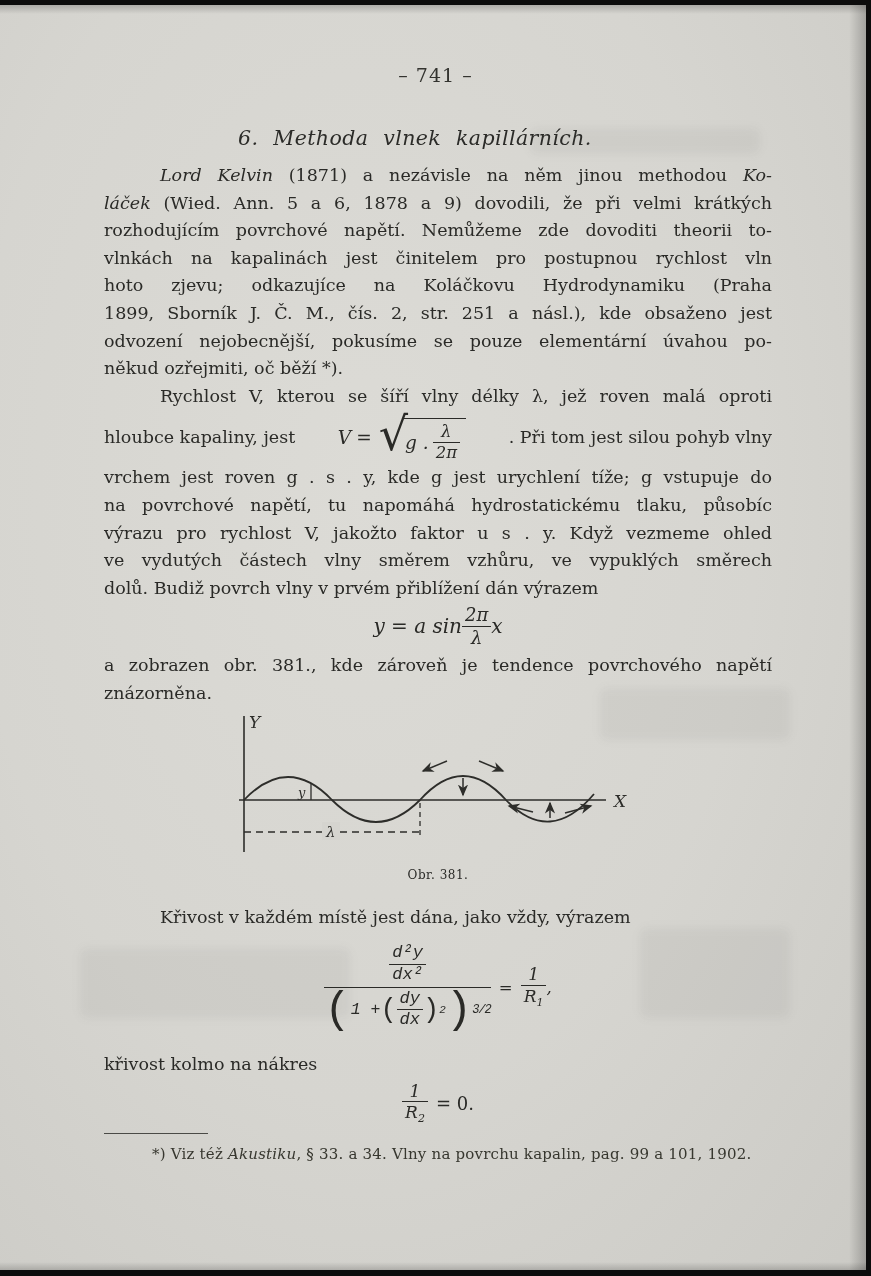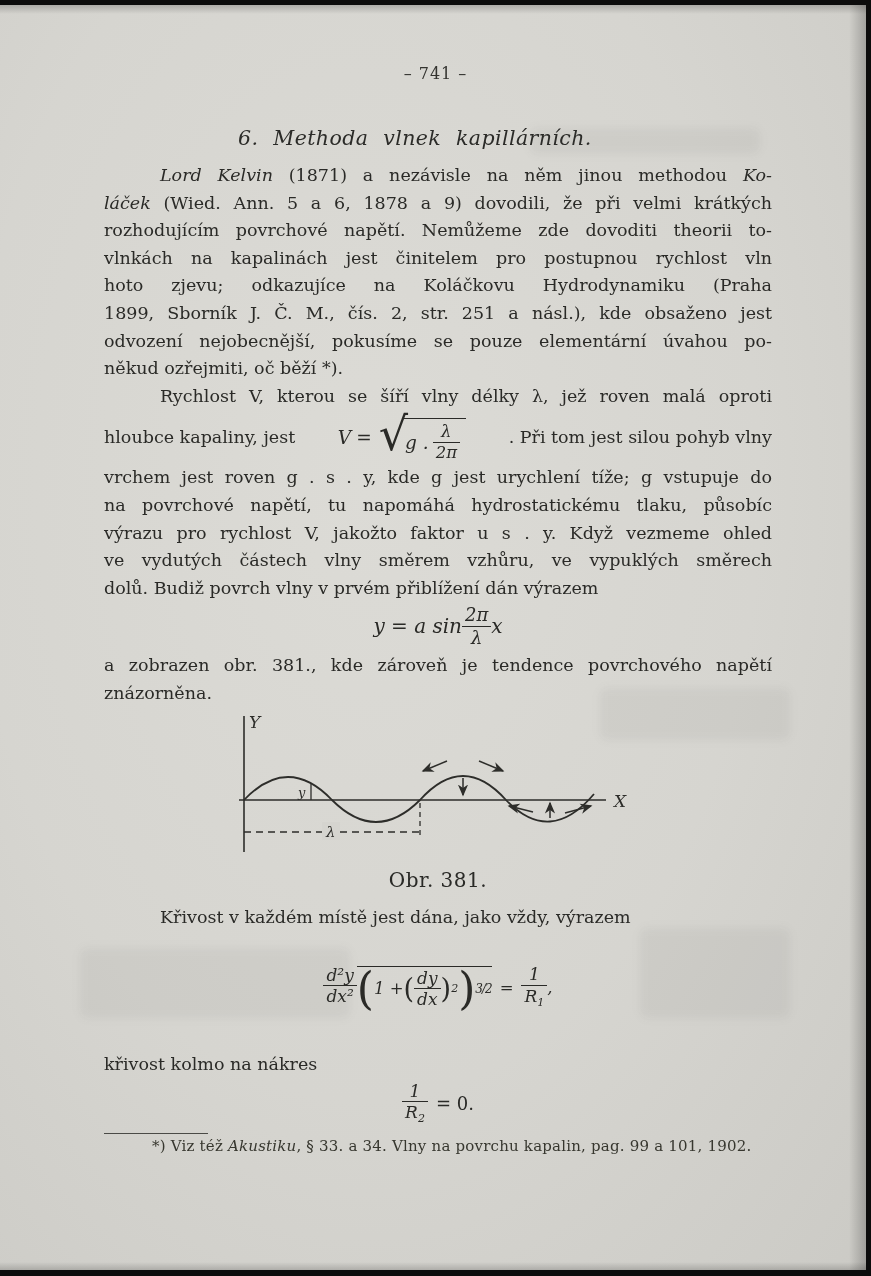--- a/index.html
+++ b/index.html
@@ -20,21 +20,21 @@
   .edge.bottom{left:0;bottom:0;width:871px;height:6px;}
   .shade-right{position:absolute;right:0;top:0;width:22px;height:1276px;
     background:linear-gradient(to right, rgba(0,0,0,0) 0%, rgba(0,0,0,0.28) 100%);}
   .shade-top{position:absolute;left:0;top:0;width:871px;height:14px;
     background:linear-gradient(to bottom, rgba(0,0,0,0.30) 0%, rgba(0,0,0,0) 100%);}
   .shade-bottom{position:absolute;left:0;bottom:0;width:871px;height:14px;
     background:linear-gradient(to top, rgba(0,0,0,0.30) 0%, rgba(0,0,0,0) 100%);}
   .smudge{position:absolute;filter:blur(4px);background:rgba(70,70,68,0.06);border-radius:8px;}
 
   .pgnum{position:absolute;left:0;top:64px;width:871px;text-align:center;
-    font-size:16px;letter-spacing:1px;color:#33332f;}
+    font-size:19px;letter-spacing:1px;color:#33332f;}
   .title{position:absolute;left:238px;top:126px;font-style:italic;font-size:20.5px;
     word-spacing:8px;letter-spacing:.4px;color:#2b2b28;}
 
   .textblock{position:absolute;left:104px;top:162px;width:668px;font-size:17.5px;color:#2a2a27;}
   .line{line-height:27.6px;height:27.6px;text-align:justify;text-align-last:justify;overflow:visible;}
   .line.endp{text-align-last:left;}
   .line.indent{text-indent:56px;}
   .it{font-style:italic;}
 
   
@@ -52,43 +52,43 @@
     padding:4px 6px 0 2px;margin-left:-5px;margin-top:5px;}
   .sqrt-rad .fr{font-size:16.5px;margin-left:4px;}
 
   
   .diseq{text-align:center;font-style:italic;font-size:20px;}
   .eq-sine{height:46px;display:flex;align-items:center;justify-content:center;margin:1px 0 3px;}
   .eq-sine .fr{font-size:18px;}
 
   .eq-curv{height:104px;display:flex;align-items:center;justify-content:center;
     font-style:italic;font-size:16.5px;margin-top:4px;}
-  .bigfrac{display:inline-flex;flex-direction:row;align-items:center;}
+  .bigfrac{display:inline-flex;flex-direction:column;align-items:center;font-family:Liberation Mono, monospace;}
   .bf-num{padding:0 0 3px;}
   .bf-den{border-top:1.7px solid #2a2a27;padding-top:2px;display:inline-flex;align-items:center;}
   .p1{font-size:44px;font-weight:300;line-height:0;transform:scaleY(1.02);font-style:normal;}
   .p2{font-size:27px;font-weight:300;line-height:0;font-style:normal;}
   .e2{font-size:11px;vertical-align:18px;}
   .e32{font-size:12px;vertical-align:20px;letter-spacing:-1px;text-align:right;}
   .eq-curv .eqsign{margin:0 8px;font-style:normal;}
   .eq-curv .fr,.eq-r2 .fr{font-size:17px;}
   sub{font-size:11px;}
 
   .eq-r2{height:46px;display:flex;align-items:center;justify-content:center;
     font-style:italic;font-size:18px;margin-top:2px;}
   .eq-r2 .rhs{font-style:normal;margin-left:8px;}
 
   
   .figwrap{margin:2px 0 0 130px;width:420px;height:150px;}
-  .figcaption{text-align:center;font-size:20px;margin-top:8px;height:24px;letter-spacing:.5px;}
+  .figcaption{text-align:center;font-size:12px;margin-top:8px;height:24px;letter-spacing:.5px;}
   .l19{margin-top:12px;}
   .l20{margin-top:12px;}
 
   .footrule{width:104px;border-top:1.6px solid #4a4a46;margin-top:6px;}
-  .footnote{margin-top:3px;font-size:15px;color:#37372f;padding-left:48px;
+  .footnote{margin-top:11px;font-size:15px;color:#37372f;padding-left:48px;
     text-align:left;text-align-last:left;letter-spacing:.2px;}
 
   svg text{font-family:"DejaVu Serif","Liberation Serif",serif;}
 </style>
 </head>
 <body>
 
 <div class="page">
 
   <div class="pgnum">– 741 –</div>

